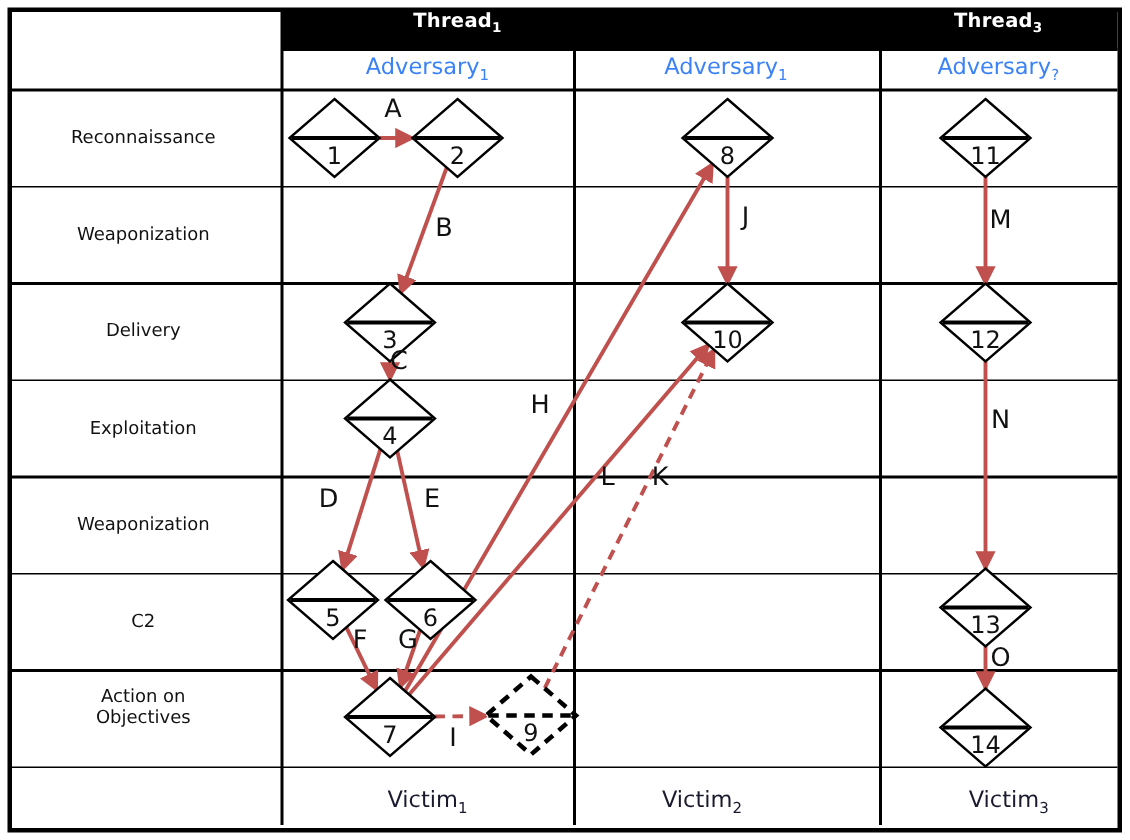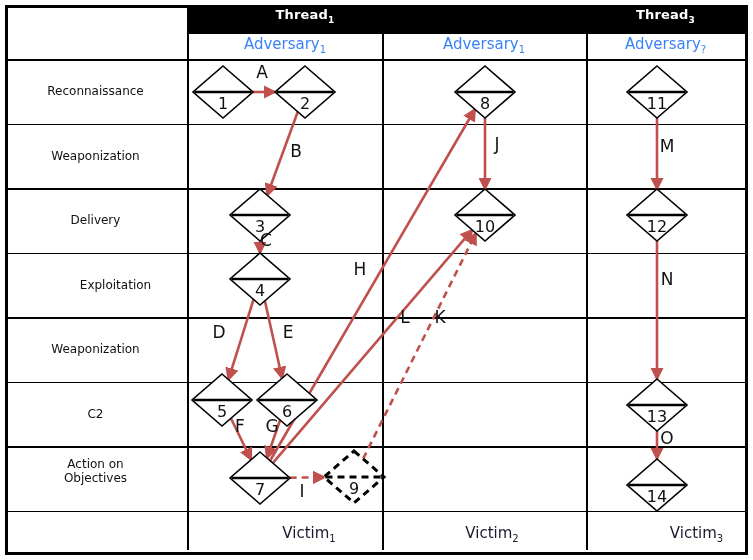--- a/index.html
+++ b/index.html
@@ -16,21 +16,21 @@
   .hline{height:1.6px;}
 
   
   #hdrband{position:absolute;background:#000;}
   .thread-label{position:absolute;color:#fff;font-weight:bold;font-size:13px;
       text-align:center;top:7px;letter-spacing:.2px;}
   .thread-label sub{font-size:9px;font-weight:bold;}
 
   .adv-label{position:absolute;font-size:15px;color:#3b82f6;text-align:center;top:35px;}
   .adv-label sub{font-size:10px;}
-  .vic-label{position:absolute;font-size:15px;color:#1a1a2e;text-align:center;padding-left:24px;}
+  .vic-label{position:absolute;font-size:15px;color:#1a1a2e;text-align:center;}
   .vic-label sub{font-size:10px;}
 
   .rowlabel{position:absolute;left:8px;width:175px;text-align:center;
       font-size:12px;color:#111;line-height:1.12;
       display:flex;align-items:center;justify-content:center;}
 
   
   #overlay{position:absolute;left:0;top:0;width:753px;height:560px;}
   .edge-label{font-size:17px;fill:#111;font-family:"DejaVu Sans","Liberation Sans",sans-serif;}
   .node-num{font-size:16px;fill:#111;text-anchor:middle;
@@ -67,21 +67,21 @@
   <div class="vic-label" style="left:382px;top:524px;width:172px;">
     <span>Victim</span><sub>2</sub>
   </div>
   <div class="vic-label" style="left:586px;top:524px;width:173px;">
     <span>Victim</span><sub>3</sub>
   </div>
 
   <div class="rowlabel" style="top:60px;height:64px;">Reconnaissance</div>
   <div class="rowlabel" style="top:124px;height:65px;">Weaponization</div>
   <div class="rowlabel" style="top:189px;height:64px;">Delivery</div>
-  <div class="rowlabel" style="top:253px;height:65px;padding-left:20px;">Exploitation</div>
+  <div class="rowlabel" style="top:253px;height:65px;">Exploitation</div>
   <div class="rowlabel" style="top:318px;height:64px;">Weaponization</div>
   <div class="rowlabel" style="top:382px;height:65px;">C2</div>
   <div class="rowlabel" style="top:431px;height:81px;white-space:pre-line;">Action on
 Objectives</div>
 
   <div class="gline vline" style="left:187px;top:8px;height:542px;"></div>
   <div class="gline vline" style="left:382px;top:8px;height:542px;"></div>
   <div class="gline vline" style="left:586px;top:8px;height:542px;"></div>
 
   <div class="gline hline" style="left:188px;top:32px;width:557px;"></div>

